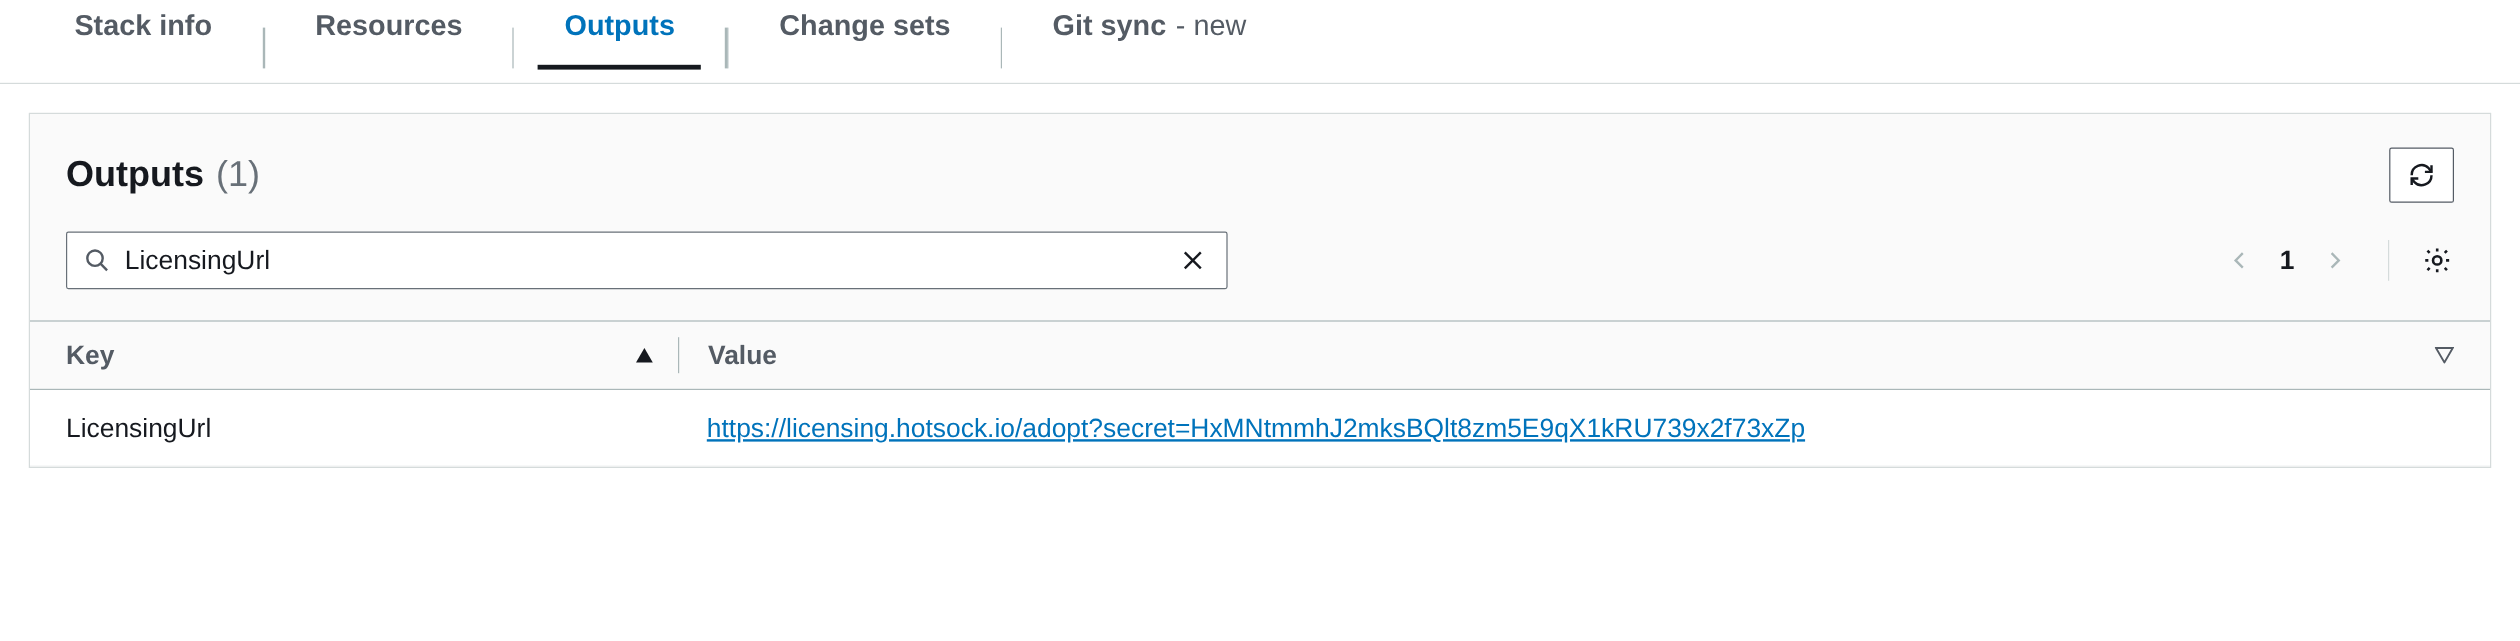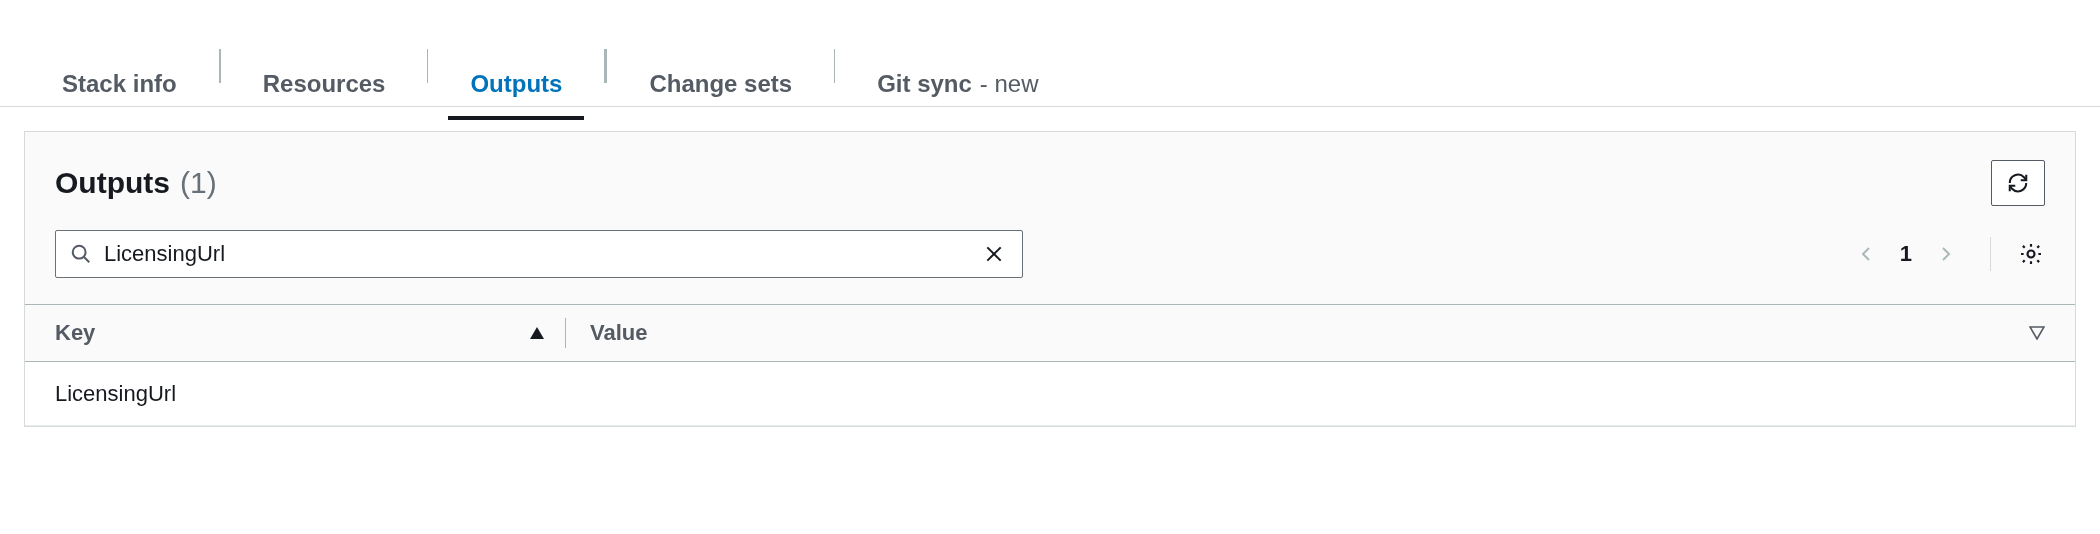--- a/index.html
+++ b/index.html
@@ -7,25 +7,24 @@
     margin: 0; padding: 0;
     font-family: "Amazon Ember", "Helvetica Neue", Arial, sans-serif;
     color: #16191f;
     background: #fff;
   }
   body { width: 2100px; }
 
   
   .tabs {
     display: flex;
-    align-items: flex-start;
+    align-items: flex-end;
     padding: 12px 20px;
     border-bottom: 1px solid #d5dbdb;
     height: 70px;
-    margin-top: 37px;
   }
   .tab {
     padding: 0 42px;
     height: 70px;
     display: flex;
     align-items: center;
     font-size: 24px;
     font-weight: 700;
     color: #545b64;
     cursor: pointer;
@@ -272,15 +271,18 @@
           <svg width="16" height="14" viewBox="0 0 16 14">
               <polygon points="1,1 15,1 8,13" fill="none" stroke="#545b64" stroke-width="1.6"></polygon>
             </svg>
         </span>
       </span>
     </div>
   </div>
 
   <div class="trow">
     <div class="td key-col">LicensingUrl</div>
+    <div class="td value-col">
+      <a href="#">https://licensing.hotsock.io/adopt?secret=HxMNtmmhJ2mksBQlt8zm5E9qX1kRU739x2f73xZp</a>
+    </div>
   </div>
 
 </div>
 
 </body></html>

